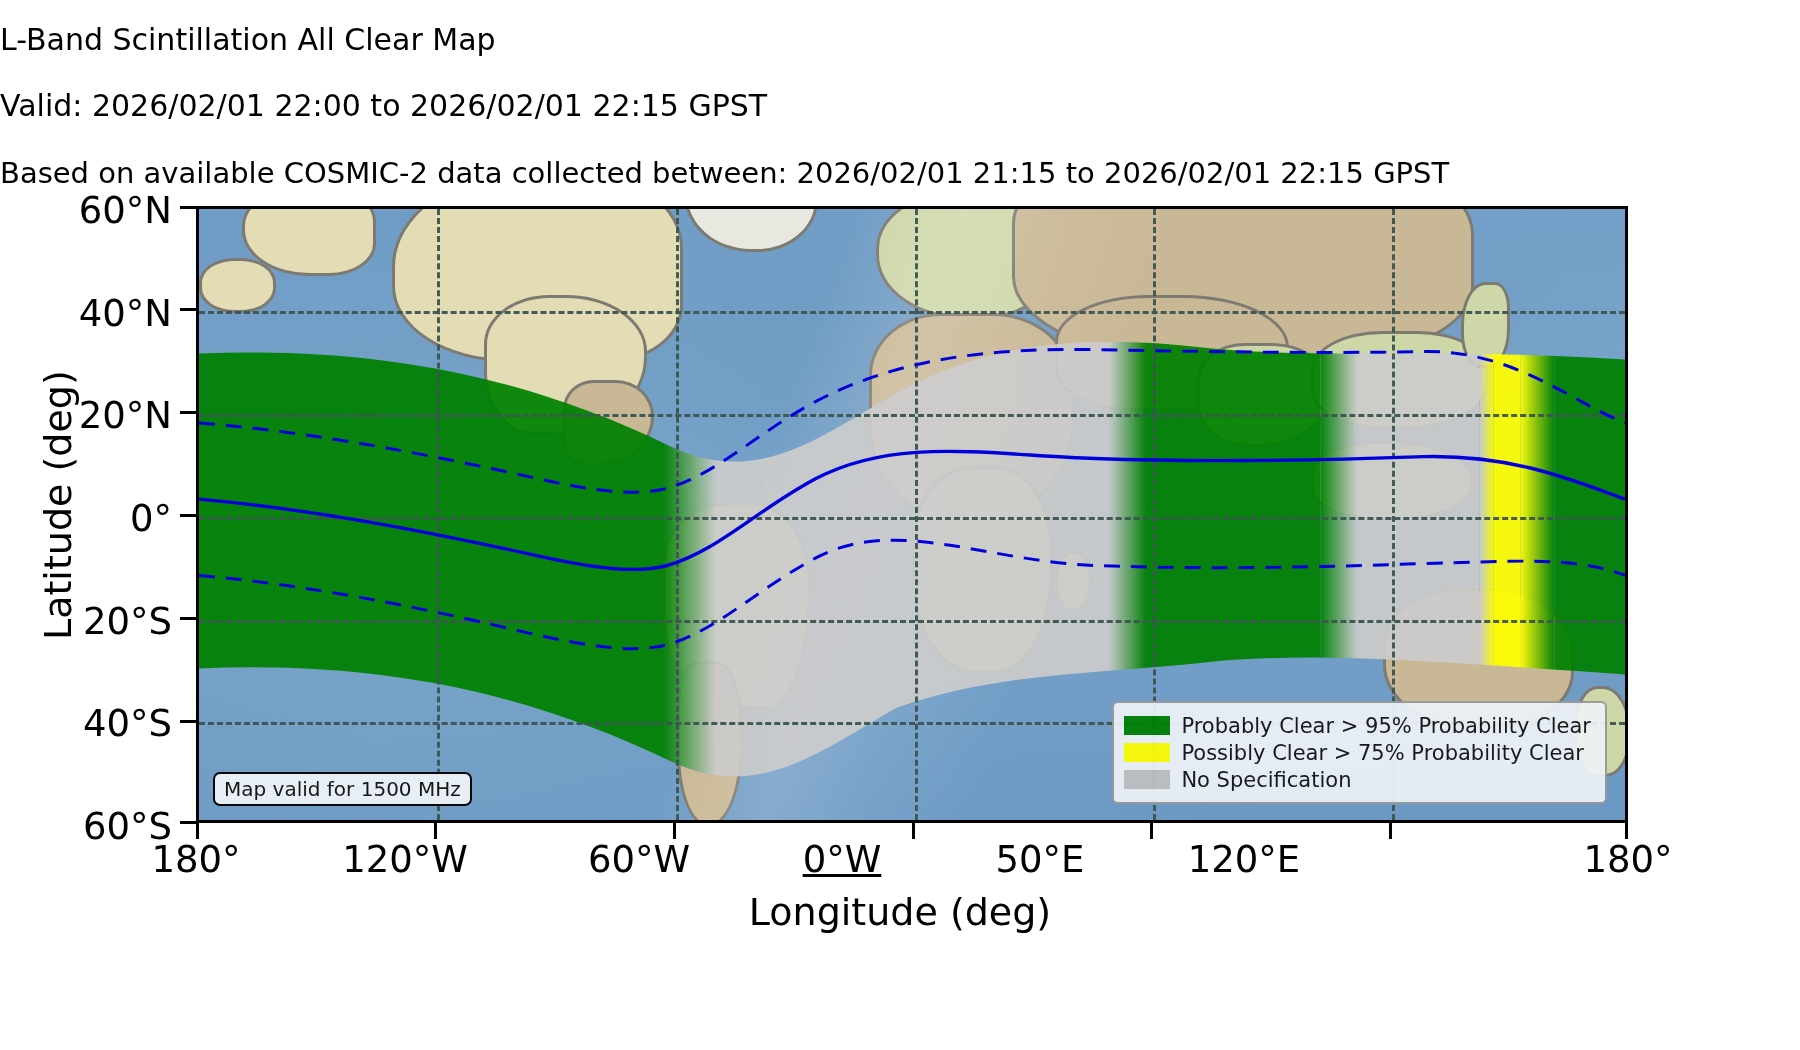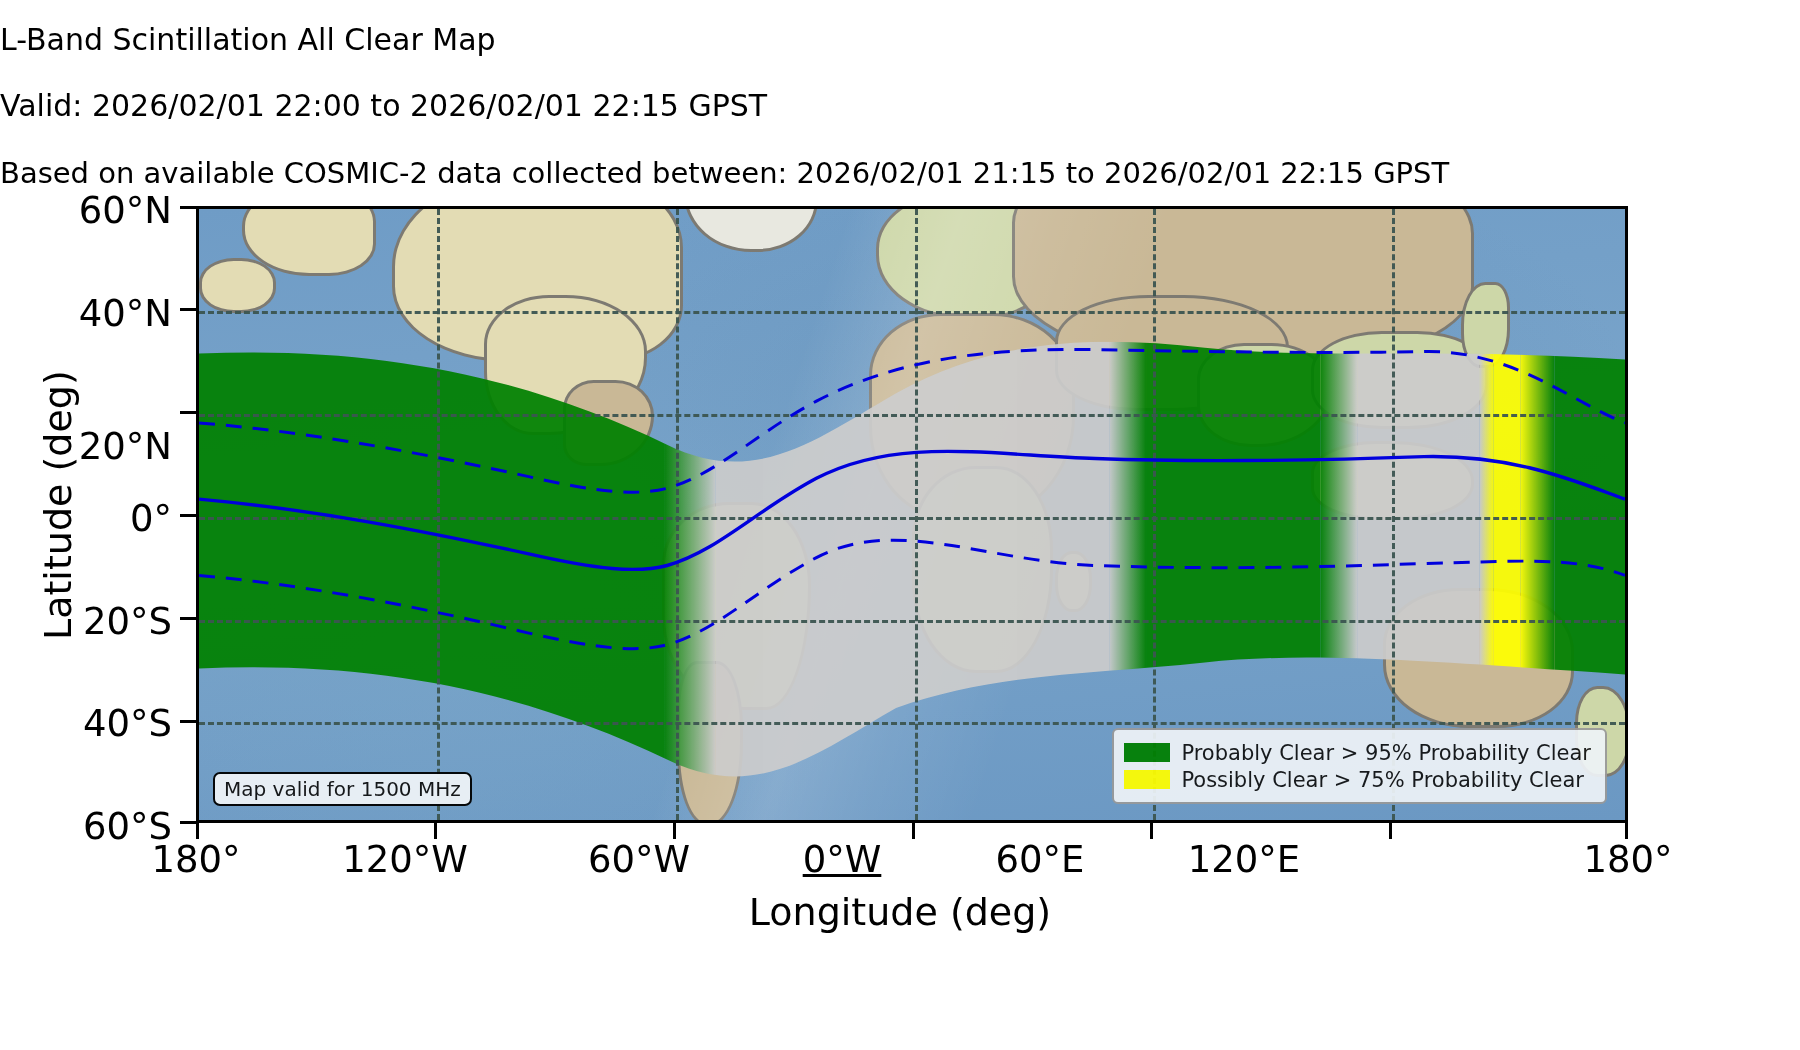--- a/index.html
+++ b/index.html
@@ -60,31 +60,31 @@
 <body>
 
 <div id="root">
 
   <div class="ttl" id="title-main">L-Band Scintillation All Clear Map</div>
   <div class="ttl" id="title-valid">Valid: 2026/02/01 22:00 to 2026/02/01 22:15 GPST</div>
   <div class="ttl" id="title-source">Based on available COSMIC-2 data collected between: 2026/02/01 21:15 to 2026/02/01 22:15 GPST</div>
 
   <div class="tickl ytick" style="top:189px;right:1628px;">60°N</div>
   <div class="tickl ytick" style="top:292px;right:1628px;">40°N</div>
-  <div class="tickl ytick" style="top:394px;right:1628px;margin-top:31px;">20°N</div>
+  <div class="tickl ytick" style="top:394px;right:1628px;">20°N</div>
   <div class="tickl ytick" style="top:497px;right:1628px;">0°</div>
   <div class="tickl ytick" style="top:600px;right:1628px;">20°S</div>
   <div class="tickl ytick" style="top:702px;right:1628px;">40°S</div>
   <div class="tickl ytick" style="top:805px;right:1628px;">60°S</div>
 
   <div class="tickl xtick" style="top:838px;left:126px;width:140px;">180°</div>
   <div class="tickl xtick" style="top:838px;left:325px;width:160px;">120°W</div>
   <div class="tickl xtick" style="top:838px;left:564px;width:150px;">60°W</div>
   <div class="tickl xtick" style="top:838px;left:767px;width:150px;text-decoration:underline;">0°W</div>
-  <div class="tickl xtick" style="top:838px;left:965px;width:150px;">60°E</div>
+  <div class="tickl xtick" style="top:838px;left:965px;width:150px;">50°E</div>
   <div class="tickl xtick" style="top:838px;left:1164px;width:160px;">120°E</div>
   <div class="tickl xtick" style="top:838px;left:1558px;width:140px;">180°</div>
 
   <div id="ylabel">Latitude (deg)</div>
   <div id="xlabel">Longitude (deg)</div>
 
   <div class="tmk" style="left:180px;top:206px;width:16px;height:3px;"></div>
   <div class="tmk" style="left:180px;top:308px;width:16px;height:3px;"></div>
   <div class="tmk" style="left:180px;top:411px;width:16px;height:3px;"></div>
   <div class="tmk" style="left:180px;top:514px;width:16px;height:3px;"></div>
@@ -208,17 +208,21 @@
 
       <div id="legend">
         <div class="lrow">
           <span class="sw" style="background:#008000;"></span>
           <span class="ltxt">Probably Clear &gt; 95% Probability Clear</span>
         </div>
         <div class="lrow">
           <span class="sw" style="background:#ffff00;"></span>
           <span class="ltxt">Possibly Clear &gt; 75% Probability Clear</span>
         </div>
+        <div class="lrow">
+          <span class="sw" style="background:#c0c0c0;"></span>
+          <span class="ltxt">No Specification</span>
+        </div>
       </div>
 
     </div>
   </div>
 </div>
 
 </body></html>

